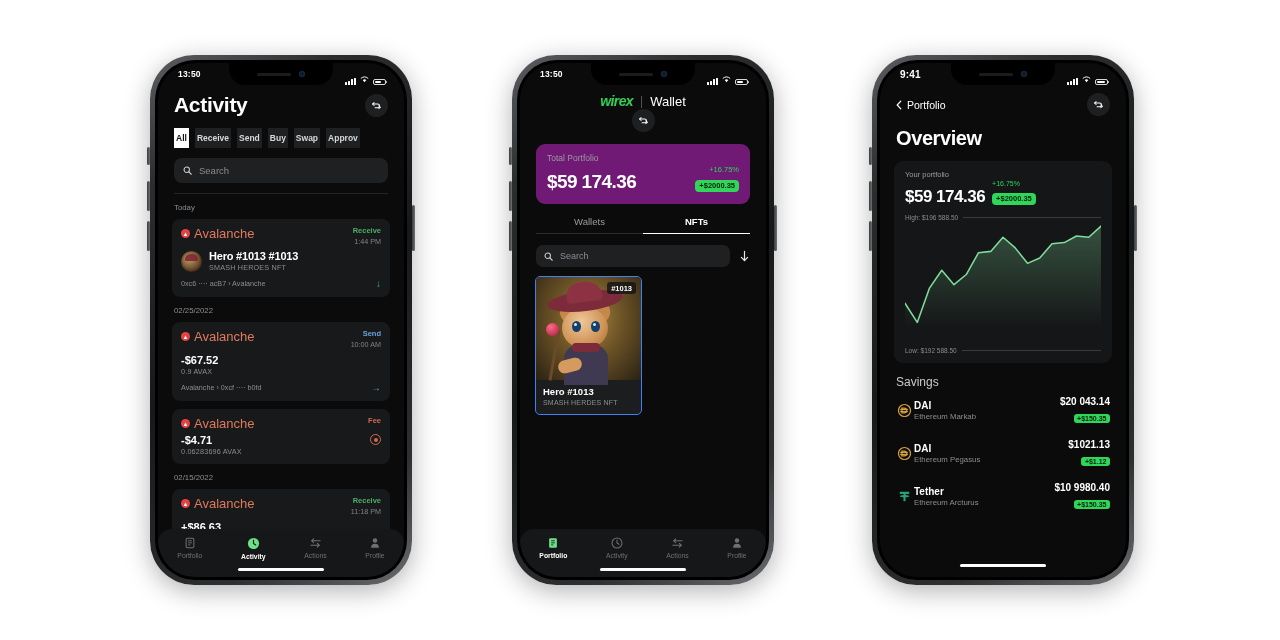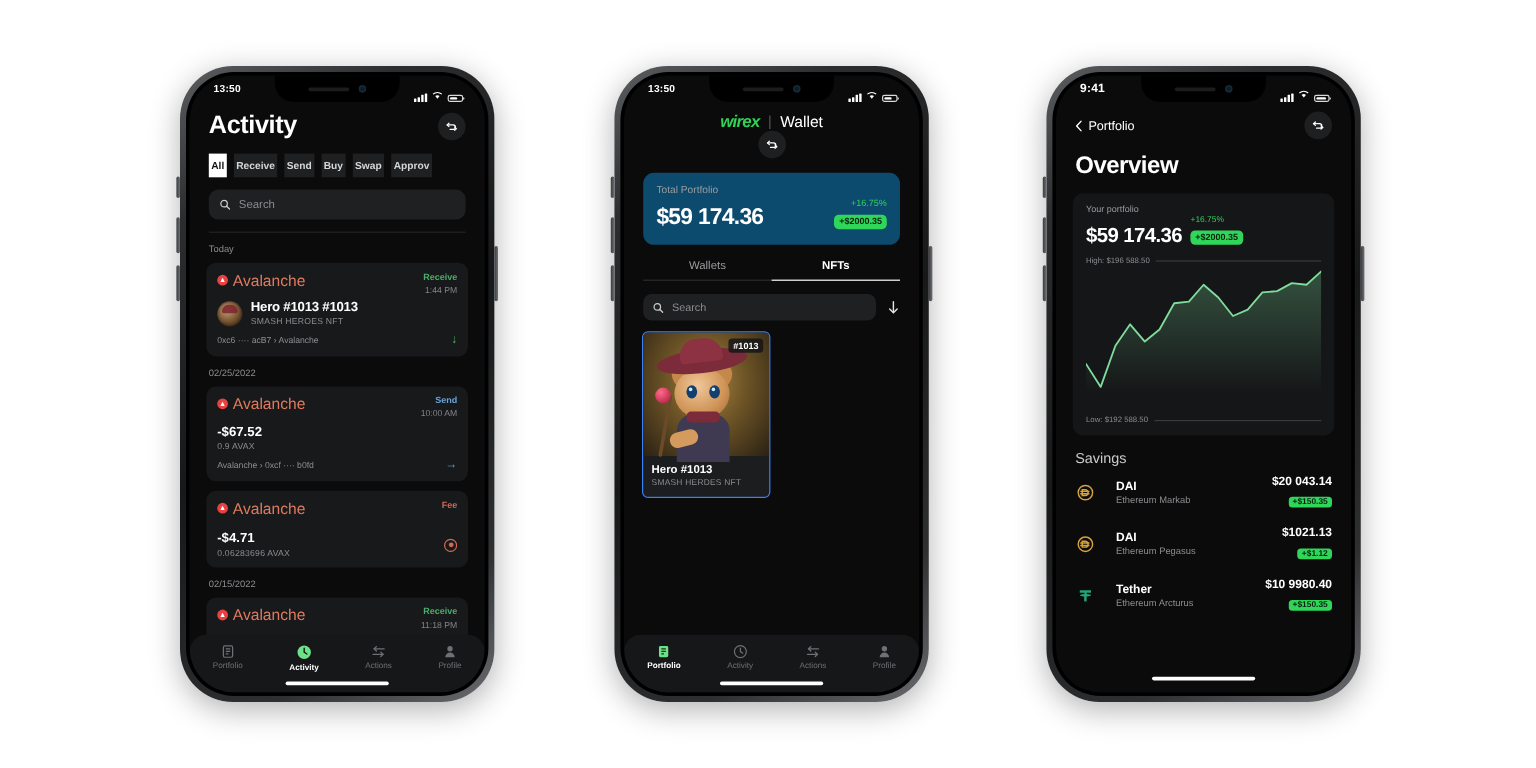--- a/index.html
+++ b/index.html
@@ -158,21 +158,21 @@
   #p2 .batt { width:13px; height:6.5px; padding:1px; }
   #p2 .batt span { width:62%; }
 
   .p2-head { padding:30px 16px 0 16px; display:flex; align-items:center; justify-content:center;flex-direction:column; }
   .brandrow { display:flex; align-items:center; gap:7px; }
   .brand { color:#31d158; font-size:14px; font-weight:800; letter-spacing:-.6px; font-style:italic; }
   .brand-sep { color:#56585b; font-size:12px; }
   .brand-sub { color:#fff; font-size:13px; font-weight:400; }
   #p2 .sync-btn { width:23px; height:23px; }
 
-  .pf-card { margin:12px 16px 0 16px; background:#0c4a6e; border-radius:9px; padding:9px 11px 11px 11px; }
+  .pf-card { margin:12px 16px 0 16px; background:#701a75; border-radius:9px; padding:9px 11px 11px 11px; }
   .pf-label { color:#9a9c9f; font-size:8.5px; }
   .pf-row { display:flex; align-items:flex-end; justify-content:space-between; margin-top:2px; }
   .pf-amount { color:#fff; font-size:19px; font-weight:700; letter-spacing:-.6px; }
   .pf-deltas { text-align:right; padding-bottom:1px; }
   .pct { color:#31d158; font-size:7.5px; display:block; }
   .badge { display:inline-block; background:#2fd65a; color:#08230f; font-size:7.5px; font-weight:700;
            border-radius:4px; padding:1.5px 4px; margin-top:2px; }
 
   .tabs2 { display:flex; margin:12px 16px 0 16px; }
   .tab2 { flex:1; text-align:center; padding-bottom:6px; border-bottom:1px solid #2b2c2e;
@@ -256,21 +256,21 @@
   .ctrls-l { display:flex; gap:7px; }
   .ctrls-r { display:flex; gap:7px; }
   .icbtn { width:22px; height:22px; border-radius:50%; background:#222325; display:flex;
            align-items:center; justify-content:center; }
   .icbtn.on { background:#fff; }
   .pill { background:#222325; color:#d6d7d9; font-size:8px; font-weight:700; border-radius:5px;
           padding:5px 9px; }
 
   .sv-title { color:#c9cbcd; font-size:12px; padding:12px 16px 0 16px; }
   .sv-list { padding:0 16px; }
-  .sv-row { display:flex; align-items:center; gap:18px; padding:7px 0; }
+  .sv-row { display:flex; align-items:center; gap:2px; padding:7px 0; }
   .coin-ic { width:16px; height:16px; flex:0 0 auto; display:flex; align-items:center; justify-content:center;
              font-size:12px; font-weight:700; }
   .sv-mid { flex:1; }
   .sv-name { color:#fff; font-size:10px; font-weight:700; }
   .sv-sub { color:#8b8d90; font-size:7.8px; margin-top:1.5px; }
   .sv-right { text-align:right; }
   .sv-val { color:#fff; font-size:10px; font-weight:700; }
   .sv-badge { display:inline-block; background:#2fd65a; color:#08230f; font-size:7px; font-weight:700;
               border-radius:3px; padding:1px 3.5px; margin-top:2.5px; }
 </style>
@@ -398,21 +398,21 @@
           <div class="txcard">
             <div class="tx-top">
               <div class="chain">
                 <span class="chain-dot">▲</span>
                 <span class="chain-name">Avalanche</span>
               </div>
               <div class="tx-right">
                 <div class="tx-kind fee">Fee</div>
               </div>
             </div>
-            <div class="tx-bot" style="align-items:center;margin-top:12px">
+            <div class="tx-bot" style="align-items:flex-start;margin-top:3px">
               <div>
                 <div class="tx-amount">-$4.71</div>
                 <div class="tx-sub">0.06283696 AVAX</div>
               </div>
               <div class="fee-ic"></div>
             </div>
           </div>
 
           <div class="daylabel">02/15/2022</div>
           <div class="txcard">

